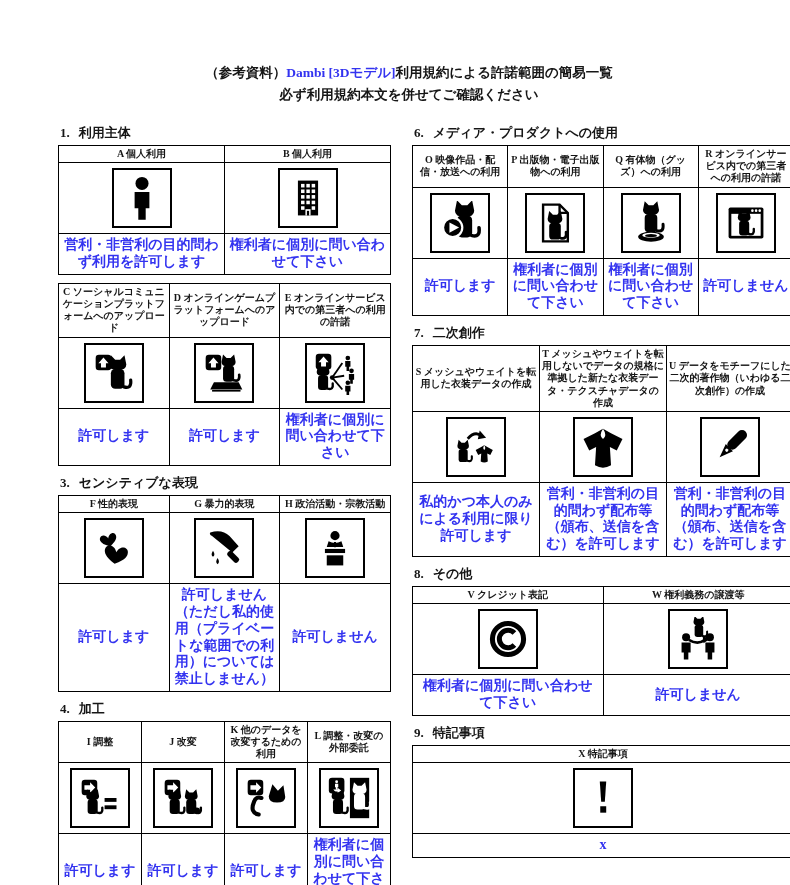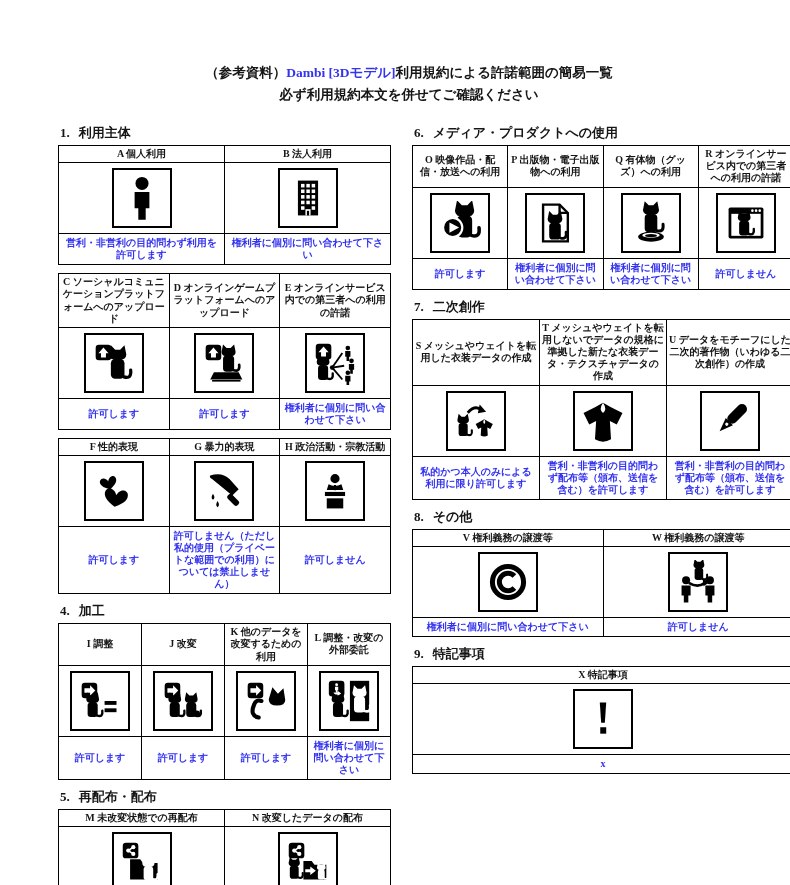--- a/index.html
+++ b/index.html
@@ -15,38 +15,38 @@
   .section{margin-bottom:8px;}
   .sec-heading{font-size:13px;font-weight:bold;margin:0 0 3px 2px;color:#161616;}
   .sec-num{display:inline-block;margin-right:9px;}
   table.grid{width:100%;border-collapse:collapse;table-layout:fixed;background:#fff;}
   .grid th,.grid td{border:1.6px solid #000;text-align:center;vertical-align:middle;}
   .grid th{font-size:10px;font-weight:bold;line-height:1.22;padding:2px 2px;color:#161616;}
   .grid td.icon-cell{padding:5px 2px;}
   .icon-box{width:56px;height:56px;border:2.6px solid #000;margin:0 auto;background:#fff;
             display:flex;align-items:center;justify-content:center;}
   .icon-box svg{width:44px;height:44px;display:block;}
-  .grid td.status{font-size:10px;font-weight:bold;line-height:1.2;color:var(--blue);padding:3px 3px;}
+  .grid td.status{font-size:14px;font-weight:bold;line-height:1.2;color:var(--blue);padding:3px 3px;}
 </style>
 </head>
 <body>
 
 <div class="page">
   <div class="title-block">
     <div><span>（参考資料）</span><span class="link">Dambi [3Dモデル]</span><span>利用規約による許諾範囲の簡易一覧</span></div>
     <div>必ず利用規約本文を併せてご確認ください</div>
   </div>
   <div class="col col-left">
       <div class="section">
         <div class="sec-heading"><span class="sec-num">1.</span><span class="sec-title">利用主体</span></div>
         <table class="grid">
           <tbody>
             <tr>
               <th>A 個人利用</th>
-              <th>B 法人利用</th>
+              <th>B 個人利用</th>
             </tr>
             <tr>
               <td class="icon-cell">
                 <div class="icon-box">
                   <svg viewBox="0 0 48 48" xmlns="http://www.w3.org/2000/svg">
                     <g transform="translate(24 26) scale(1.55)" fill="#000">
  <circle cx="0" cy="-11.5" r="4.6"></circle>
                       <path d="M-5.2 -5.5 H5.2 V6 H2.6 V14 H-2.6 V6 H-5.2 Z"></path>
                     </g>
                   </svg>
@@ -160,20 +160,21 @@
             </tr>
             <tr>
               <td class="status">許可します</td>
               <td class="status">許可します</td>
               <td class="status">権利者に個別に問い合わせて下さい</td>
             </tr>
           </tbody>
         </table>
       </div>
       <div class="section">
+        <div class="sec-heading"><span class="sec-num">3.</span><span class="sec-title">センシティブな表現</span></div>
         <table class="grid">
           <tbody>
             <tr>
               <th>F 性的表現</th>
               <th>G 暴力的表現</th>
               <th>H 政治活動・宗教活動</th>
             </tr>
             <tr>
               <td class="icon-cell">
                 <div class="icon-box">
@@ -510,21 +511,21 @@
               <td class="status">営利・非営利の目的問わず配布等（頒布、送信を含む）を許可します</td>
             </tr>
           </tbody>
         </table>
       </div>
       <div class="section">
         <div class="sec-heading"><span class="sec-num">8.</span><span class="sec-title">その他</span></div>
         <table class="grid">
           <tbody>
             <tr>
-              <th>V 権利義務の譲渡等</th>
+              <th>V クレジット表記</th>
               <th>W 権利義務の譲渡等</th>
             </tr>
             <tr>
               <td class="icon-cell">
                 <div class="icon-box">
                   <svg viewBox="0 0 48 48" xmlns="http://www.w3.org/2000/svg">
                     <circle cx="24" cy="24" r="17" fill="none" stroke="#000" stroke-width="5.5"></circle>
    <path d="M31 17.5 A9.5 9.5 0 1 0 31 30.5" fill="none" stroke="#000" stroke-width="5.5"></path>
                   </svg>
                 </div>

